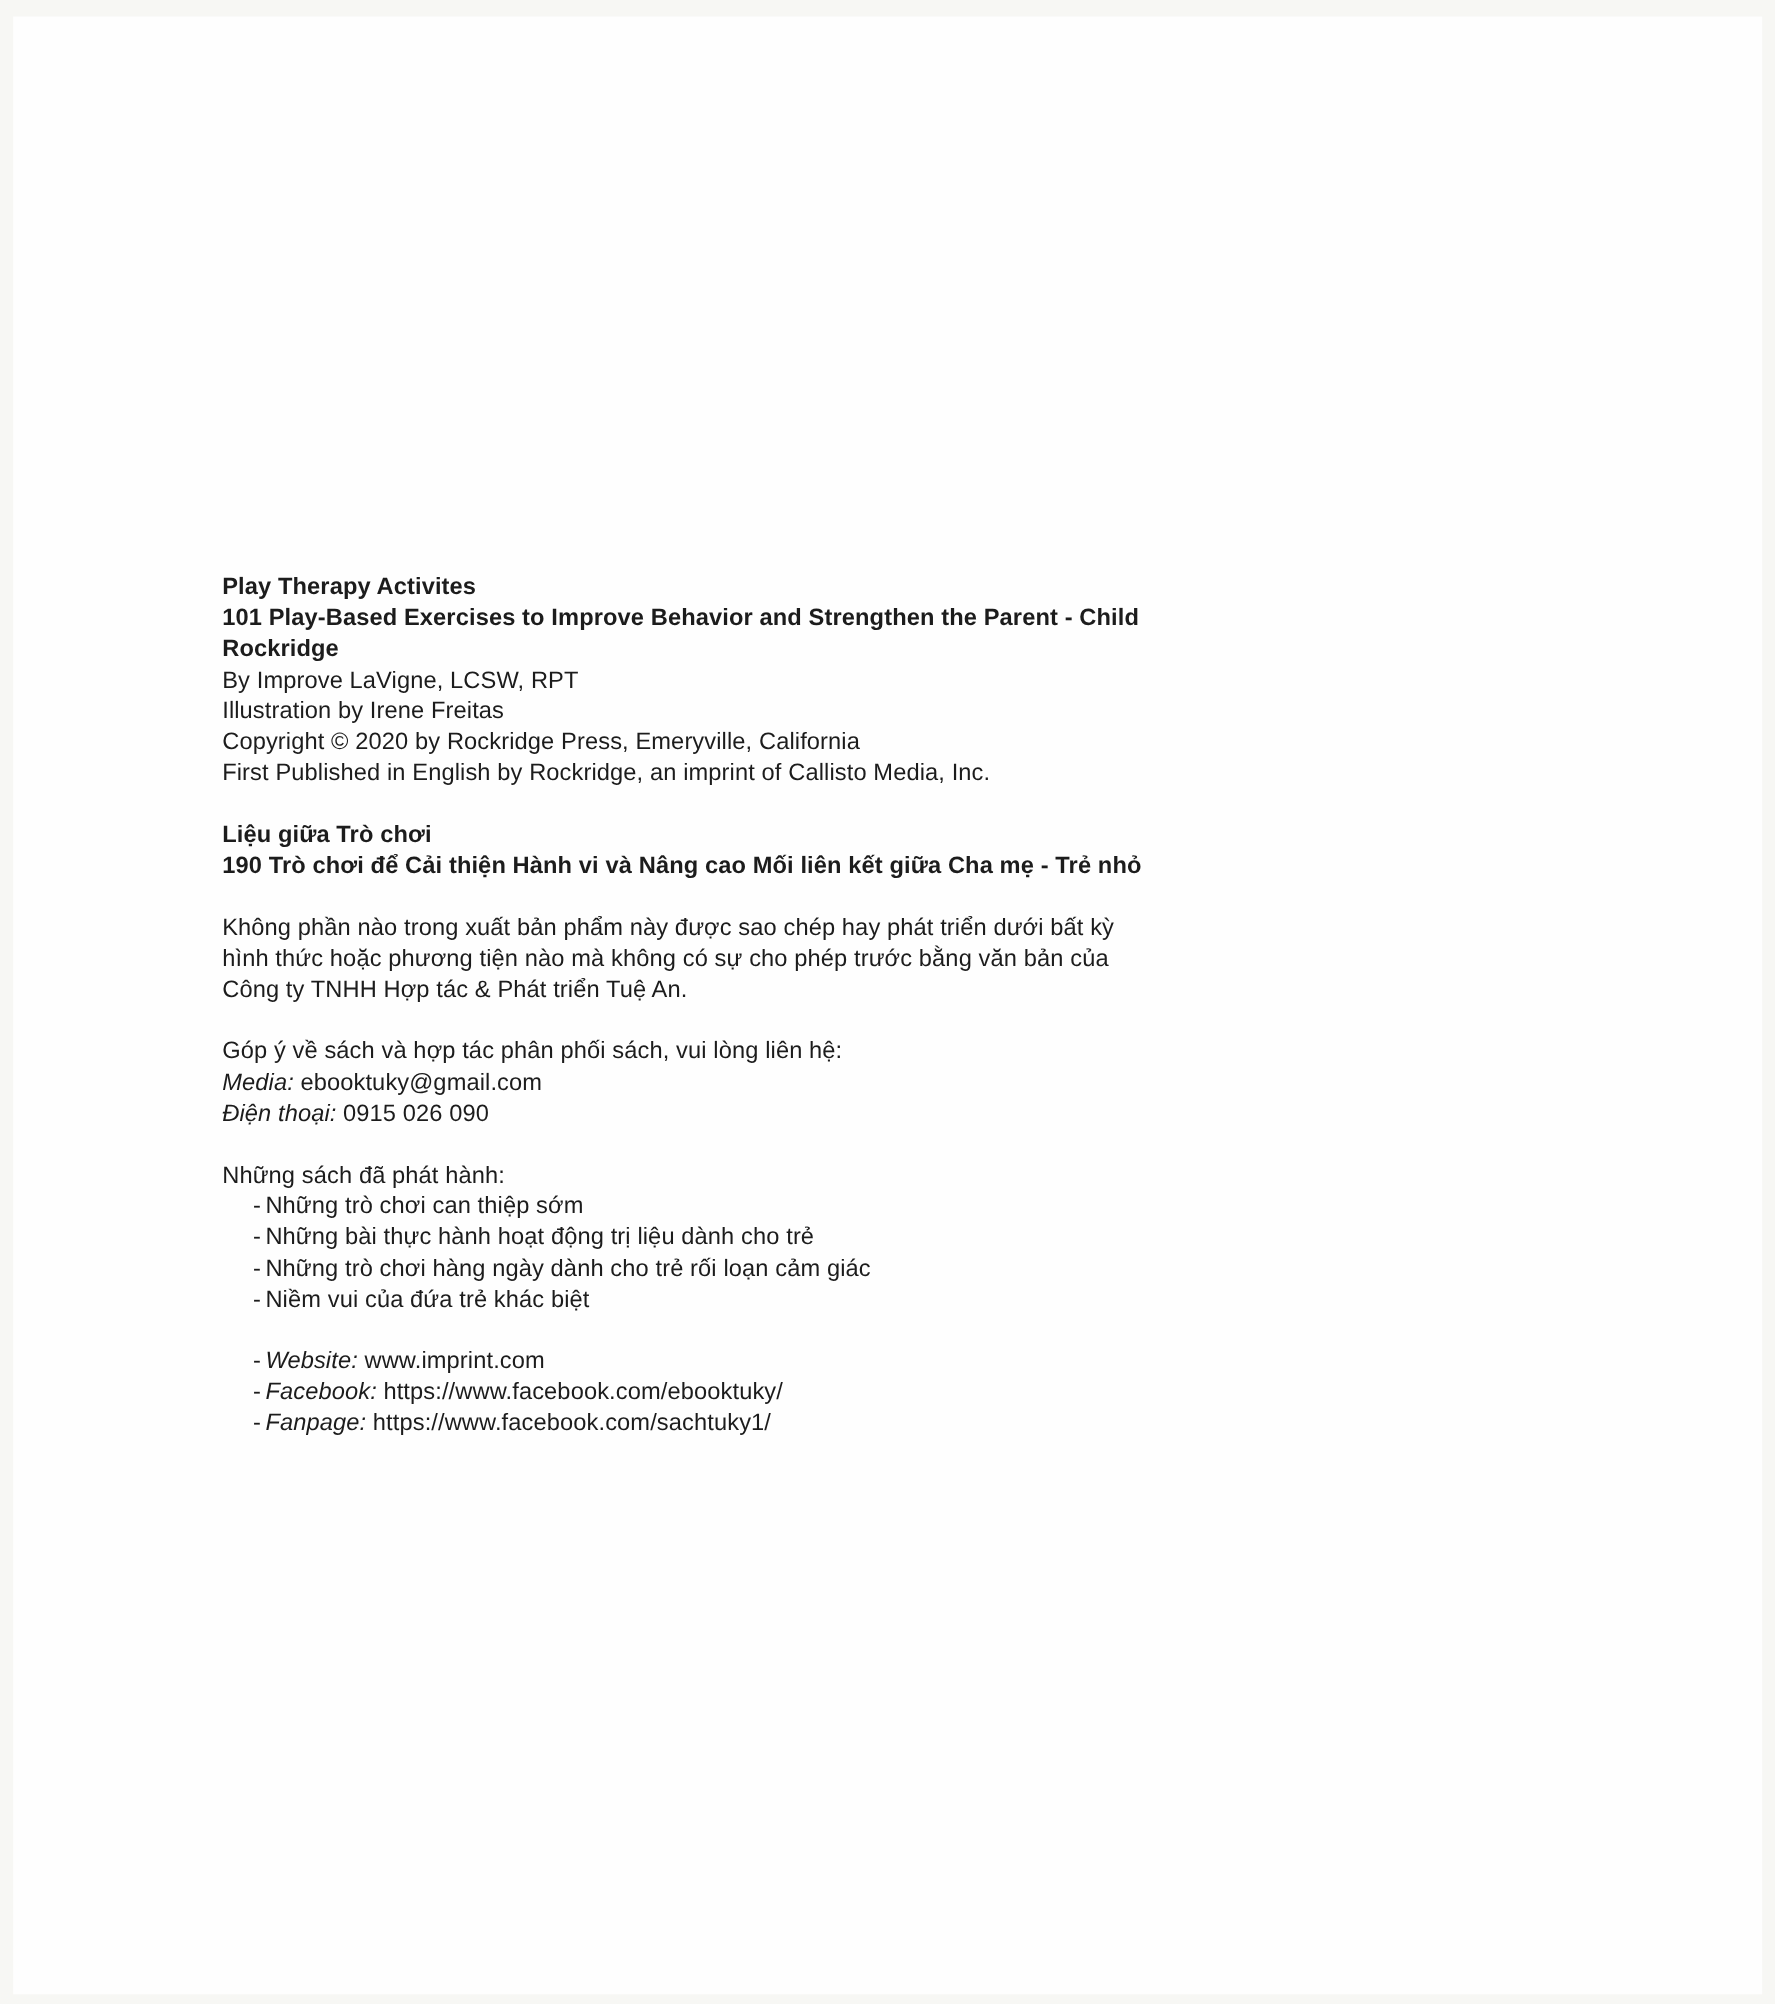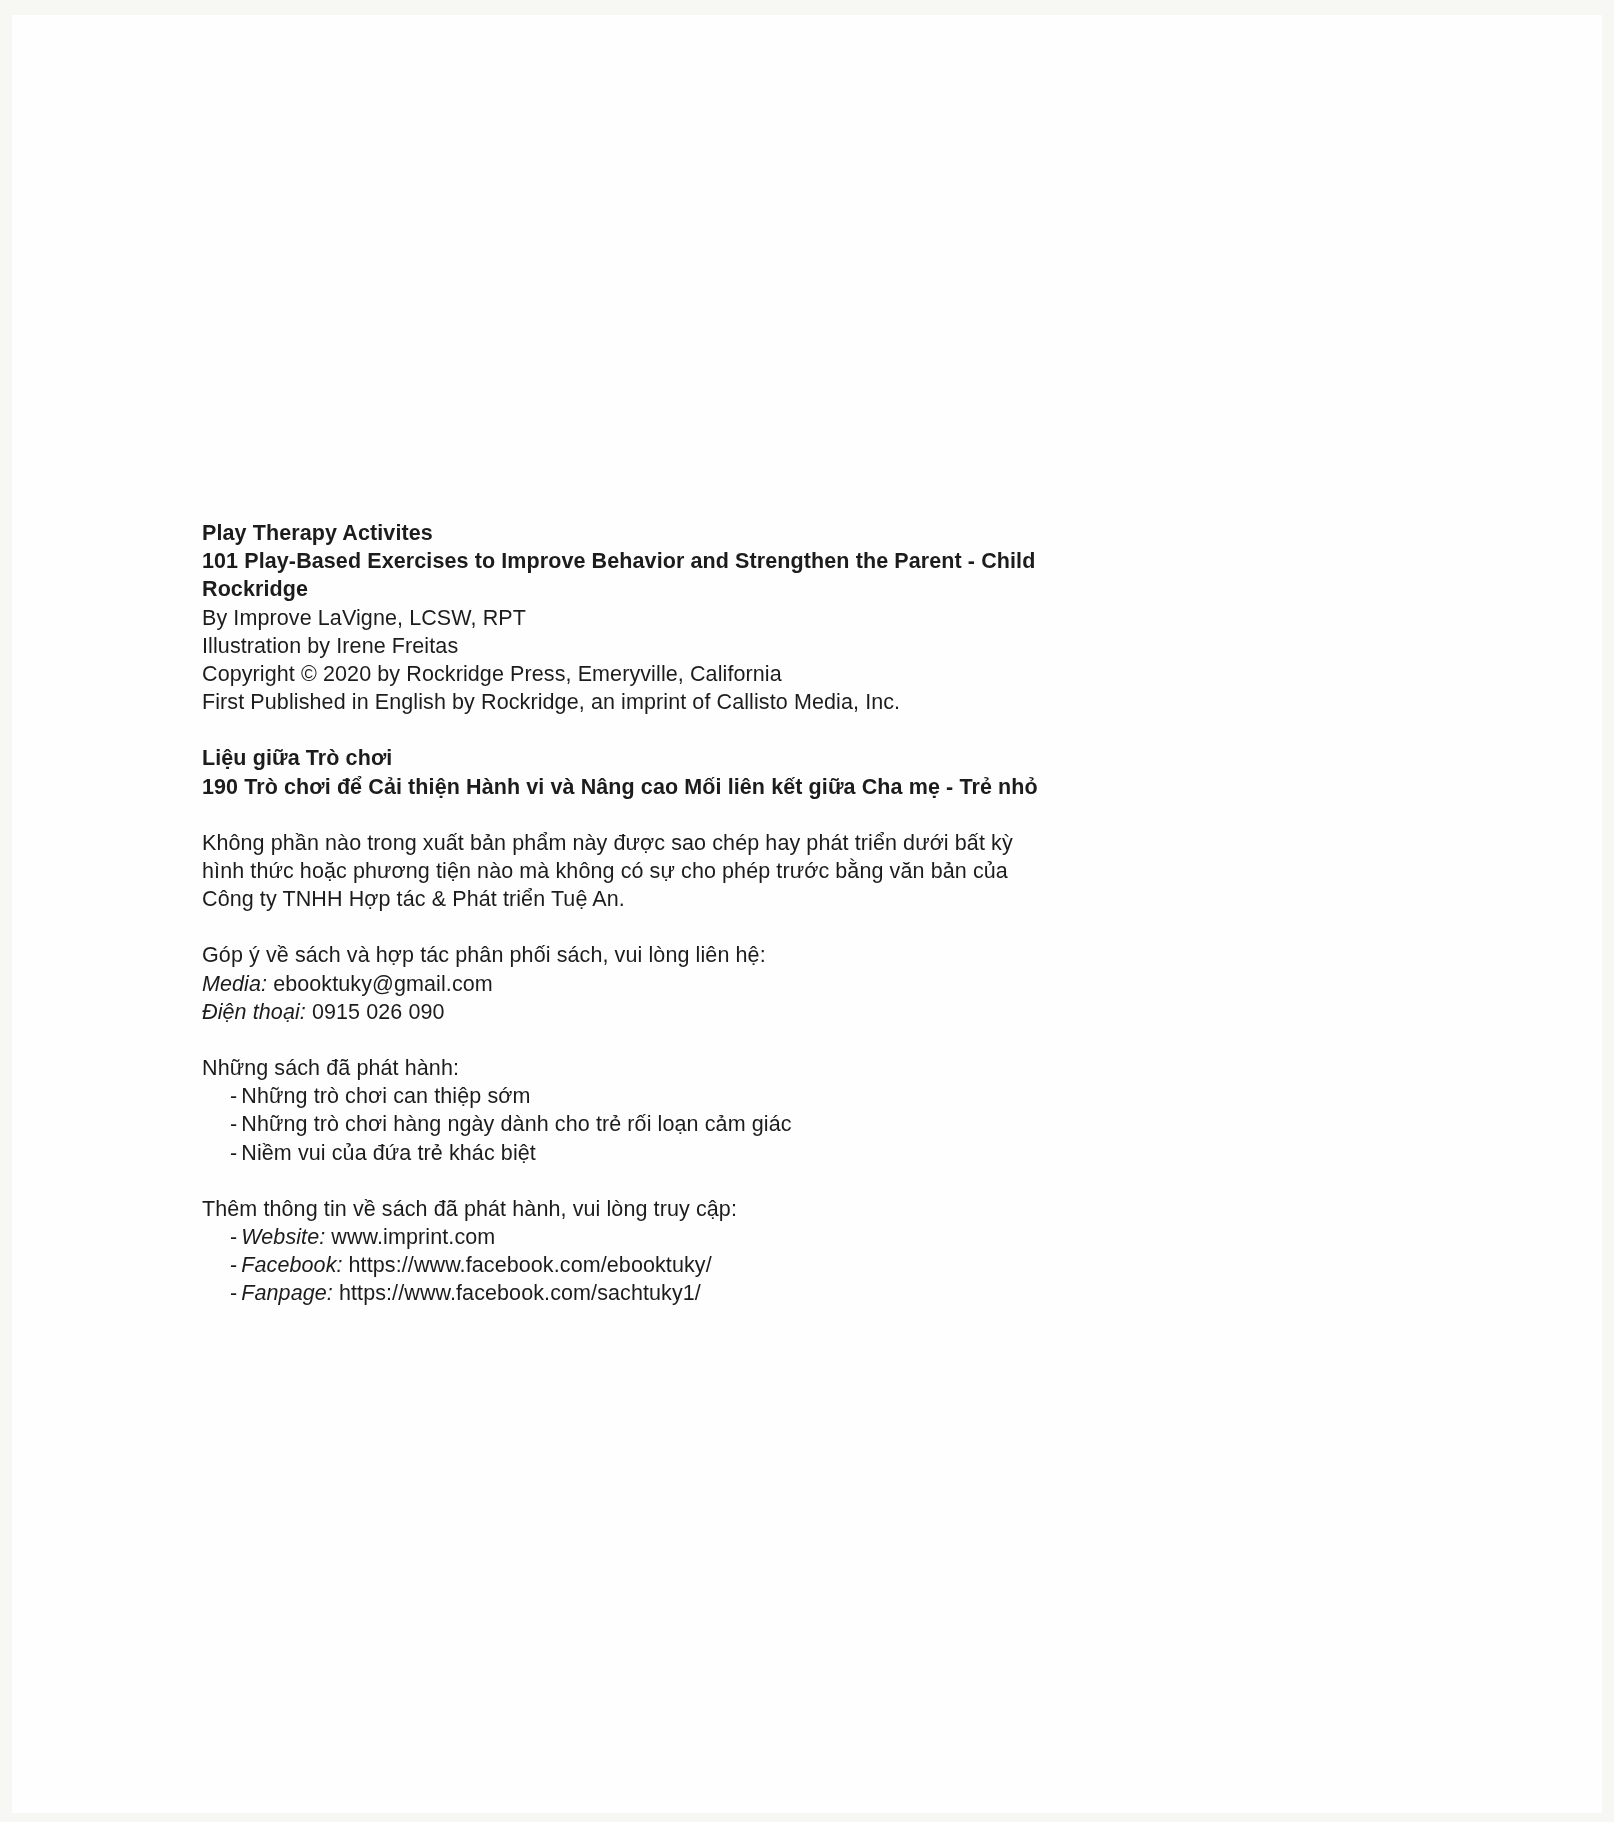--- a/index.html
+++ b/index.html
@@ -85,25 +85,25 @@
 
     <div class="block">
       <p class="line">Góp ý về sách và hợp tác phân phối sách, vui lòng liên hệ:</p>
       <p class="line"><span class="italic label-gap">Media:</span><span>ebooktuky@gmail.com</span></p>
       <p class="line"><span class="italic label-gap">Điện thoại:</span><span>0915 026 090</span></p>
     </div>
 
     <div class="block">
       <p class="line">Những sách đã phát hành:</p>
       <p class="line indented"><span class="bullet">-</span><span>Những trò chơi can thiệp sớm</span></p>
+      <p class="line indented"><span class="bullet">-</span><span>Những bài thực hành hoạt động trị liệu dành cho trẻ</span></p>
       <p class="line indented"><span class="bullet">-</span><span>Những trò chơi hàng ngày dành cho trẻ rối loạn cảm giác</span></p>
       <p class="line indented"><span class="bullet">-</span><span>Niềm vui của đứa trẻ khác biệt</span></p>
     </div>
 
     <div class="block">
-      <p class="line">Thêm thông tin về sách đã phát hành, vui lòng truy cập:</p>
       <p class="line indented"><span class="bullet">-</span><span class="italic label-gap">Website:</span><span>www.imprint.com</span></p>
       <p class="line indented"><span class="bullet">-</span><span class="italic label-gap">Facebook:</span><span>https://www.facebook.com/ebooktuky/</span></p>
       <p class="line indented"><span class="bullet">-</span><span class="italic label-gap">Fanpage:</span><span>https://www.facebook.com/sachtuky1/</span></p>
     </div>
 
   </div>
 </div>
 
 </body></html>

